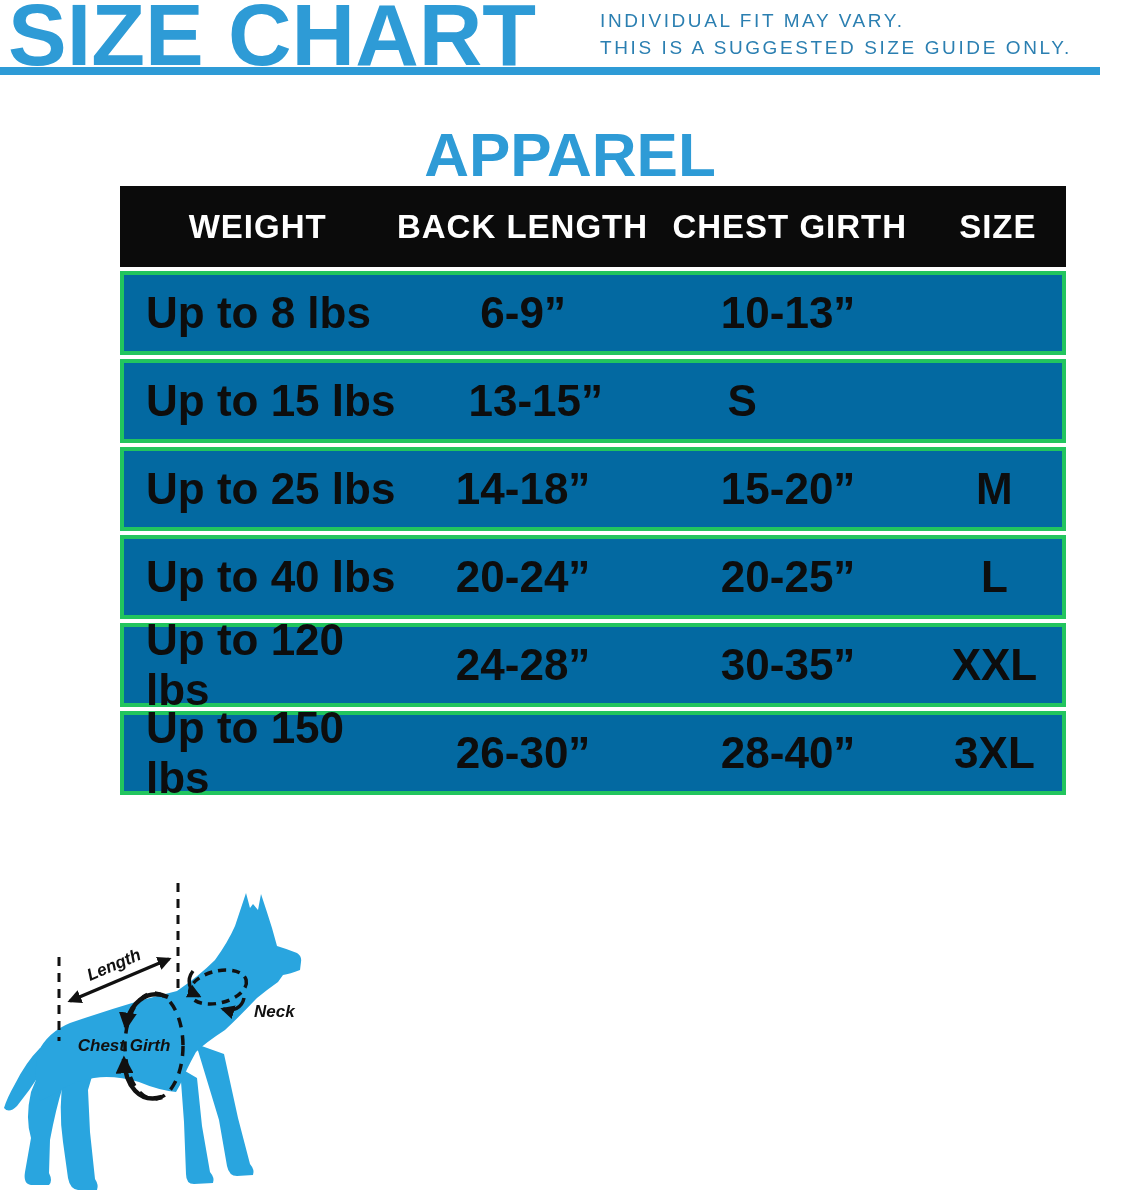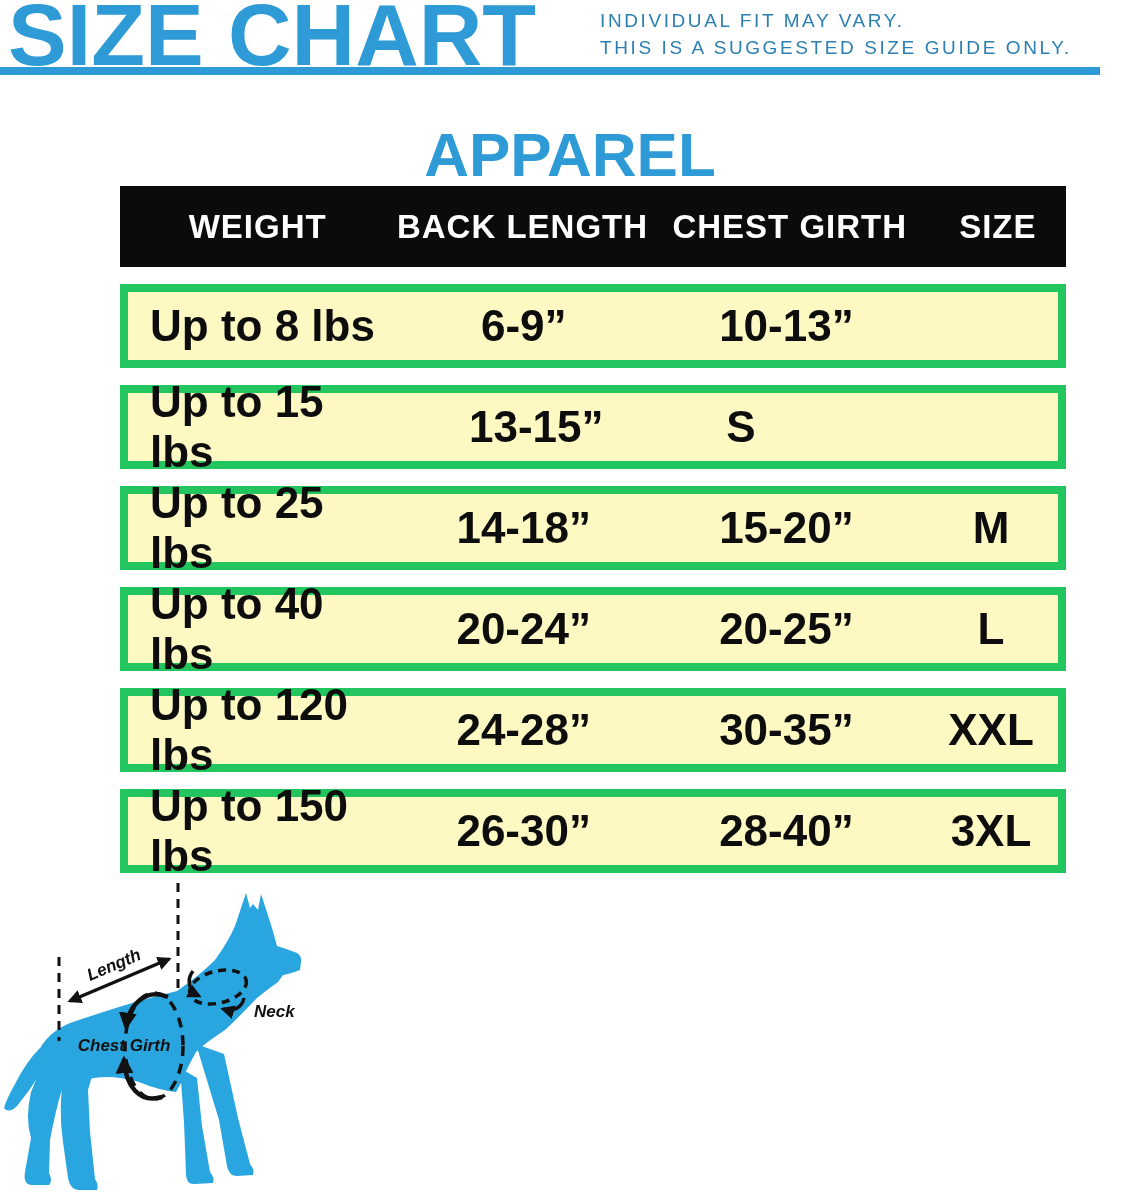--- a/index.html
+++ b/index.html
@@ -20,22 +20,22 @@
   .section-title{
     position:absolute;left:0;top:124px;width:1140px;margin:0;text-align:center;
     font-size:62px;line-height:62px;font-weight:bold;color:var(--title-blue);
   }
   .size-table{position:absolute;left:120px;top:186px;width:946px;}
   .thead{
     height:81px;background:var(--table-black);display:flex;align-items:center;
     color:#ffffff;font-weight:bold;font-size:33px;letter-spacing:1px;
   }
   .trow{
-    height:84px;margin-top:17px;border:8px solid #22c55e;box-sizing:border-box;
-    display:flex;align-items:center;background:#fef9c3;
+    height:84px;margin-top:4px;border:4px solid #22c55e;box-sizing:border-box;
+    display:flex;align-items:center;background:#0369a1;
     font-weight:bold;font-size:44px;color:#0d0d0d;
   }
   .cw{width:29.1%;text-align:left;}
   .cb{width:26.9%;text-align:center;}
   .cc{width:29.6%;text-align:center;}
   .cs{width:14.4%;text-align:center;}
   .thead .cw{text-align:center;padding-left:0;}
   .trow .cw{padding-left:22px;box-sizing:border-box;}
   .dog-svg{position:absolute;left:0;top:880px;width:340px;height:320px;z-index:5;}
   .diagram-label{

